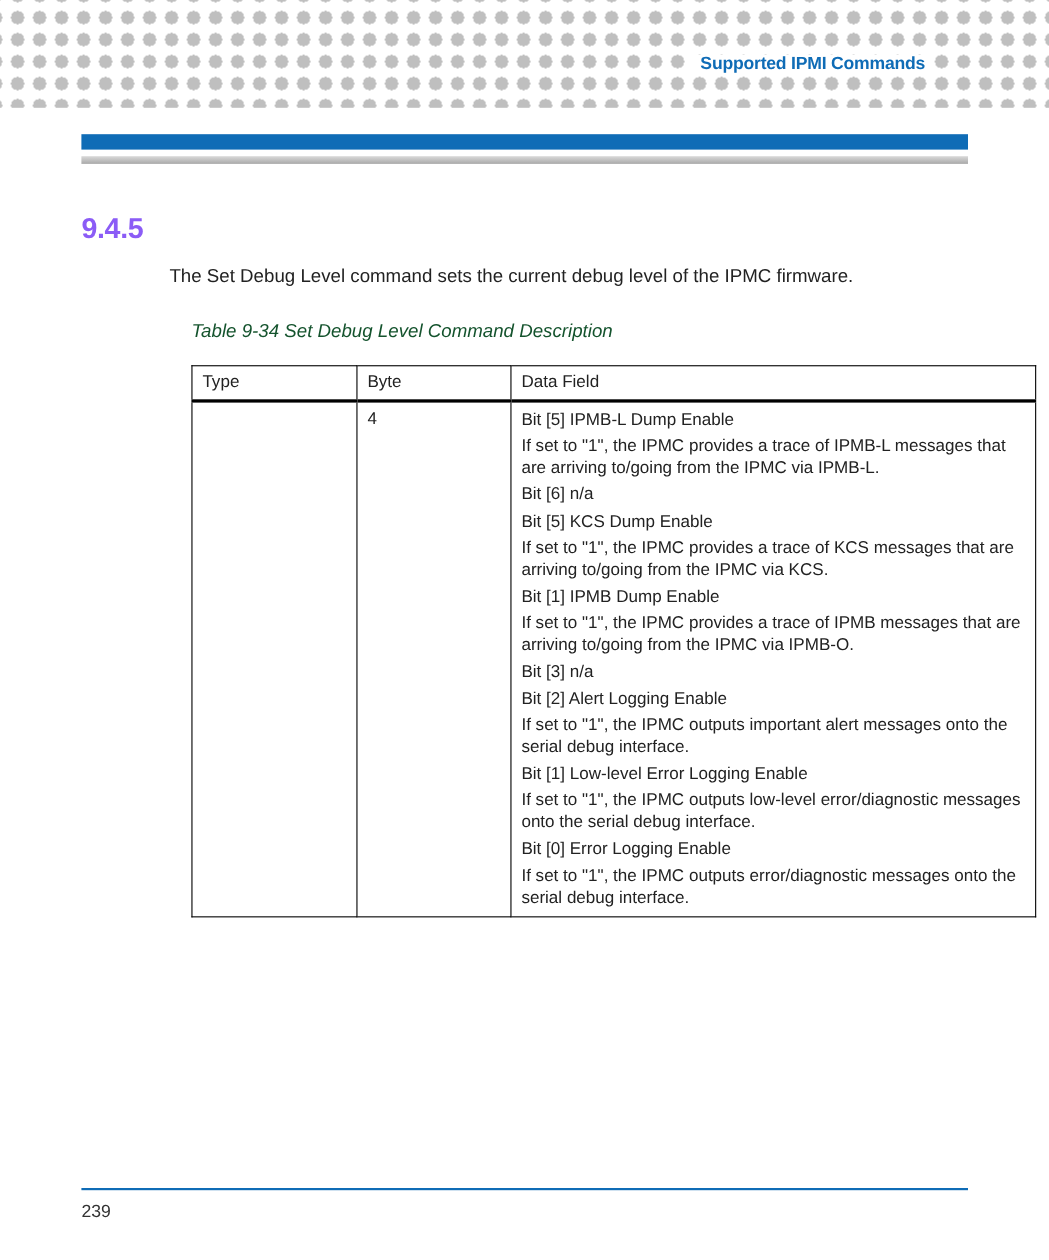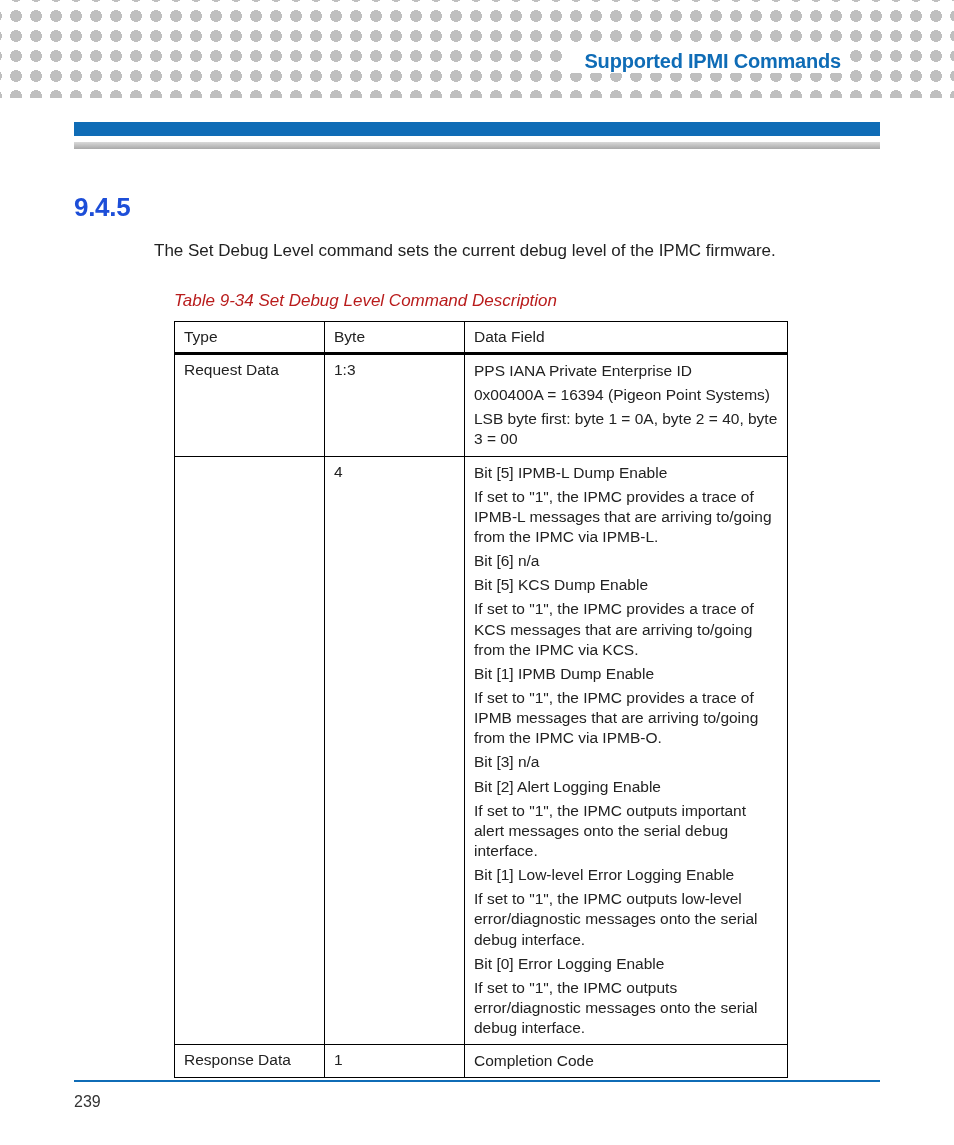--- a/index.html
+++ b/index.html
@@ -20,21 +20,21 @@
     background-position: 6px 6px;
   }
   .header-title {
     position: absolute;
     top: 50px;
     right: 105px;
     background: #fff;
     padding: 0 8px 0 14px;
     color: #0f6cb6;
     font-weight: 700;
-    font-size: 20px;
+    font-size: 16px;
     letter-spacing: -0.2px;
   }
   .blue-bar {
     position: absolute;
     top: 122px;
     left: 74px;
     right: 74px;
     height: 14px;
     background: #0f6cb6;
   }
@@ -48,44 +48,44 @@
   }
   .content {
     position: absolute;
     top: 192px;
     left: 74px;
     right: 74px;
   }
   .sec-head {
     display: flex;
     align-items: baseline;
-    color: #1d4ed8;
+    color: #8b5cf6;
     font-weight: 700;
     font-size: 26px;
     letter-spacing: -0.3px;
     margin-bottom: 18px;
   }
   .sec-num { width: 100px; }
   .intro {
     margin-left: 80px;
     font-size: 17px;
     color: #222;
     margin-bottom: 30px;
   }
   .table-caption {
     margin-left: 100px;
-    color: #b91c1c;
+    color: #14532d;
     font-style: italic;
     font-size: 17px;
-    margin-bottom: 10px;
+    margin-bottom: 21px;
   }
   table.cmd {
     margin-left: 100px;
     border-collapse: collapse;
-    width: 614px;
+    width: 768px;
     font-size: 15.5px;
   }
   table.cmd th, table.cmd td {
     border: 1px solid #000;
     padding: 6px 9px 6px 9px;
     vertical-align: top;
     text-align: left;
     font-weight: 400;
   }
   table.cmd thead th {
@@ -136,55 +136,39 @@
       </colgroup>
     <thead>
       <tr>
         <th>Type</th>
         <th>Byte</th>
         <th>Data Field</th>
       </tr>
     </thead>
     <tbody id="tbody">
         <tr>
-          <td>Request Data</td>
-          <td>1:3</td>
-          <td>
-            <p>PPS IANA Private Enterprise ID</p>
-            <p>0x00400A = 16394 (Pigeon Point Systems)</p>
-            <p>LSB byte first: byte 1 = 0A, byte 2 = 40, byte 3 = 00</p>
-          </td>
-        </tr>
-        <tr>
           <td></td>
           <td>4</td>
           <td>
             <p>Bit [5] IPMB-L Dump Enable</p>
             <p>If set to "1", the IPMC provides a trace of IPMB-L messages that are arriving to/going from the IPMC via IPMB-L.</p>
             <p>Bit [6] n/a</p>
             <p>Bit [5] KCS Dump Enable</p>
             <p>If set to "1", the IPMC provides a trace of KCS messages that are arriving to/going from the IPMC via KCS.</p>
             <p>Bit [1] IPMB Dump Enable</p>
             <p>If set to "1", the IPMC provides a trace of IPMB messages that are arriving to/going from the IPMC via IPMB-O.</p>
             <p>Bit [3] n/a</p>
             <p>Bit [2] Alert Logging Enable</p>
             <p>If set to "1", the IPMC outputs important alert messages onto the serial debug interface.</p>
             <p>Bit [1] Low-level Error Logging Enable</p>
             <p>If set to "1", the IPMC outputs low-level error/diagnostic messages onto the serial debug interface.</p>
             <p>Bit [0] Error Logging Enable</p>
             <p>If set to "1", the IPMC outputs error/diagnostic messages onto the serial debug interface.</p>
           </td>
         </tr>
-        <tr>
-          <td>Response Data</td>
-          <td>1</td>
-          <td>
-            <p>Completion Code</p>
-          </td>
-        </tr>
       </tbody>
   </table>
 </div>
 
 <div class="footer-line"></div>
 <div class="footer">
   <span>239</span>
 </div>
 
 </body></html>

